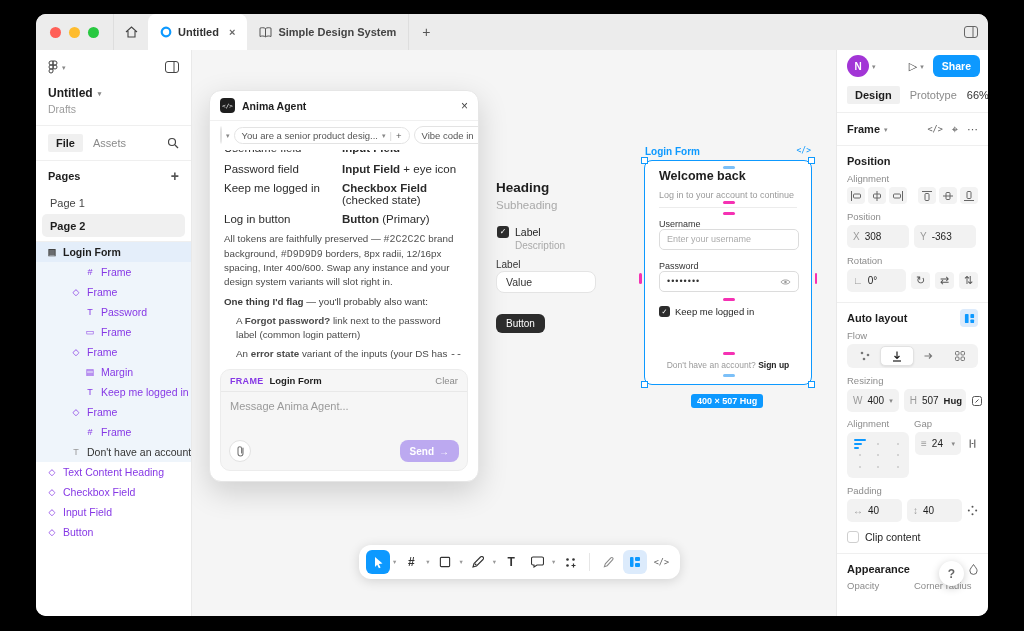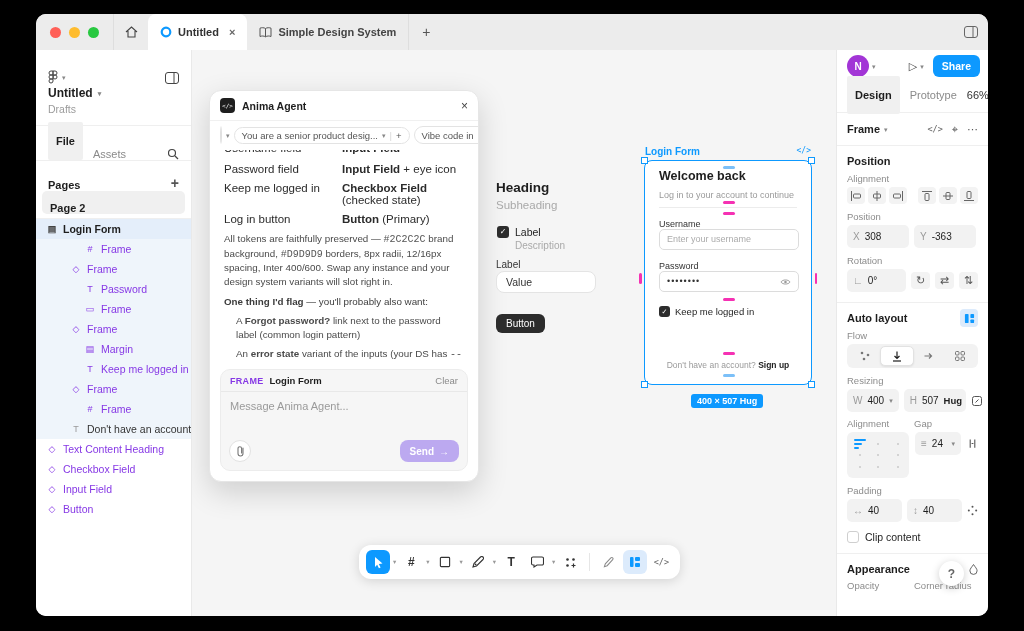--- a/index.html
+++ b/index.html
@@ -19,30 +19,30 @@
 .tab .lbl{white-space:nowrap}
 .tab.dim .lbl{color:#444;font-weight:bold}
 .plusbtn{font-size:14px;color:#555}
 .flex1{flex:1}
 
 .wbody{flex:1;display:flex;min-height:0}
 .lsb{width:156px;background:#fff;border-right:1px solid #E9E9E9;font-size:11px;overflow:hidden;flex:0 0 156px}
 .cv{flex:1;background:#F5F5F5;position:relative;overflow:hidden}
 .rsb{width:152px;background:#fff;border-left:1px solid #E9E9E9;position:relative;font-size:11px;flex:0 0 152px;overflow:hidden}
 
-.lrow{display:flex;align-items:flex-end;padding:0 12px}
+.lrow{display:flex;align-items:center;padding:0 12px}
 .lsb .toprow{height:34px;justify-content:space-between}
 .menuwrap{display:flex;align-items:center;gap:4px}
 .chev{font-size:7px;color:#888;line-height:1}
 .docblock{padding:2px 12px 10px}
 .doctitle{font-size:12px;font-weight:bold;color:#1e1e1e;display:flex;align-items:center;gap:5px}
 .docloc{font-size:10.5px;color:#9b9b9b;margin-top:3px}
 .ldiv{height:1px;background:#EFEFEF}
 .filerow{height:34px;gap:10px}
-.pill{background:#F0F0F0;border-radius:2px;padding:13px 8px;font-weight:bold;color:#1e1e1e}
+.pill{background:#F0F0F0;border-radius:2px;padding:3px 8px;font-weight:bold;color:#1e1e1e}
 .muted{color:#8a8a8a}
 .filerow .sp{flex:1}
 .sechdr{height:30px;justify-content:space-between;font-weight:bold;color:#1e1e1e}
 .prow{height:23px;color:#444;padding-left:14px}
 .prow.sel{background:#F0F0F0;border-radius:5px;margin:0 6px;padding-left:8px;font-weight:bold;color:#1e1e1e}
 .tree{padding-bottom:6px}
 .trow{height:20px;display:flex;align-items:center;gap:5px;font-size:10.5px;white-space:nowrap;overflow:hidden}
 .tic{width:12px;text-align:center;font-size:9px;flex:0 0 12px;color:#9a9a9a}
 .purple,.purple .tic{color:#8638E5}
 .trow.selrow{background:#E4EEFA;font-weight:bold;color:#1e1e1e}
@@ -244,20 +244,23 @@
               <circle cx="5" cy="5" r="3.5" fill="none" stroke="#444" stroke-width="1.2"></circle>
               <line x1="8" y1="8" x2="11" y2="11" stroke="#444" stroke-width="1.2"></line>
             </svg>
           </span>
       </div>
       <div class="ldiv"></div>
       <div class="lrow sechdr">
           <span>Pages</span>
           <span class="plusbtn">+</span>
         </div>
+      <div class="lrow prow">
+          <span>Page 1</span>
+        </div>
       <div class="lrow prow sel">
           <span>Page 2</span>
         </div>
       <div class="ldiv" style="margin-top:4px"></div>
       <div class="tree">
         <div class="trow lvl0 selrow">
             <span class="tic">▤</span>
             <span>Login Form</span>
           </div>
         <div class="trow lvl3 purple childbg">

